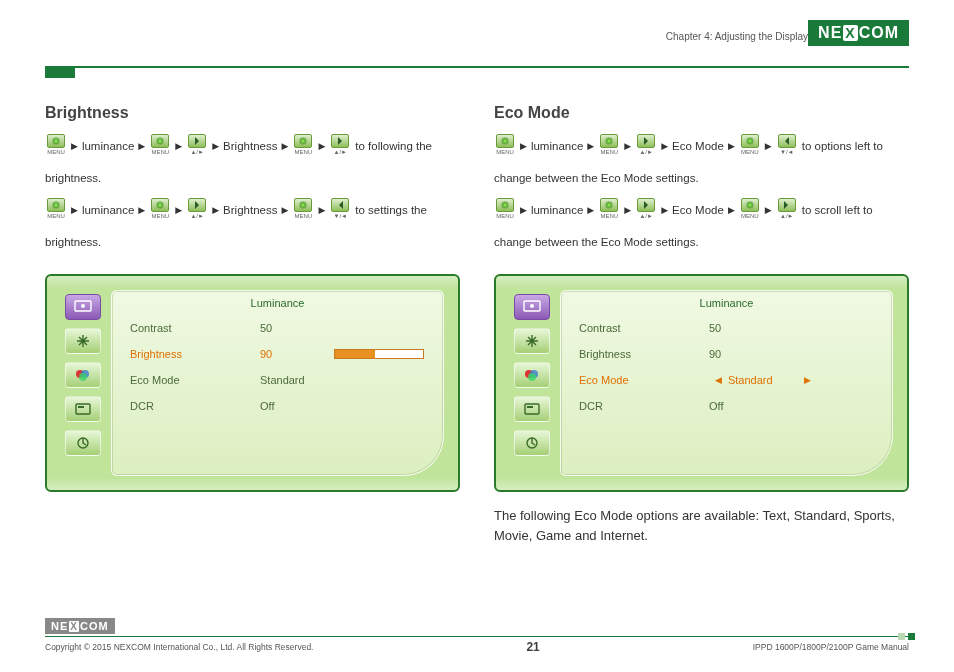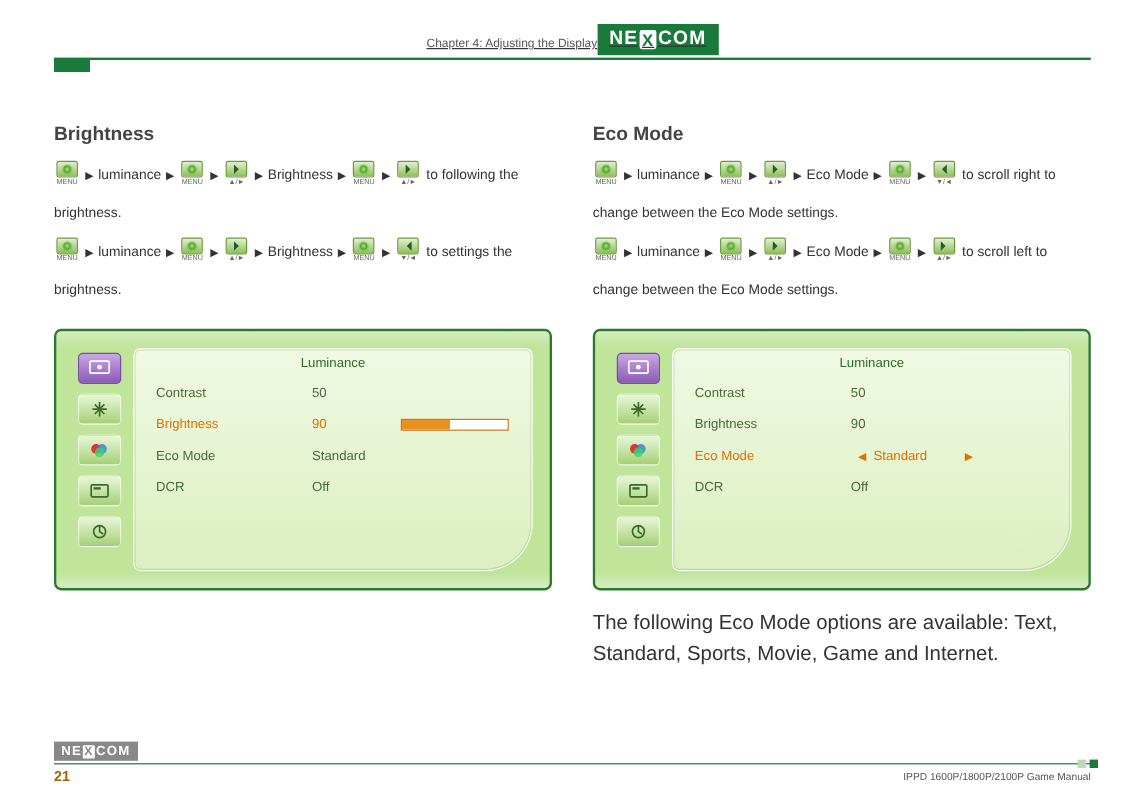--- a/index.html
+++ b/index.html
@@ -6,31 +6,31 @@
   body {
     font-family: "Segoe UI", Arial, sans-serif;
     background: #fff;
     width: 954px;
     height: 672px;
     position: relative;
     color: #333;
     font-size: 12px;
   }
   .page { padding: 20px 45px 0 45px; }
-  .topbar { display: flex; justify-content: center; align-items: flex-end; margin-bottom: 2px; text-decoration: underline; }
+  .topbar { display: flex; justify-content: flex-end; align-items: flex-end; margin-bottom: 20px; }
   .chapter { font-size: 10px; color: #555; padding-bottom: 4px; }
   .logo {
     background: #1a7a3a; color: #fff; font-weight: 700; font-size: 16px;
     padding: 4px 10px; letter-spacing: 1px; display: flex; align-items: center;
   }
   .logo .x { background: #fff; color: #1a7a3a; border-radius: 2px; padding: 0 2px; margin: 0 1px; font-size: 14px; }
   .hr-top { height: 2px; background: #1a7a3a; margin-top: 2px; }
   .green-tab { width: 30px; height: 10px; background: #1a7a3a; margin-top: 0; }
 
-  .columns { display: flex; gap: 34px; margin-top: 44px; justify-content: flex-end; }
+  .columns { display: flex; gap: 34px; margin-top: 26px; justify-content: flex-end; }
   .col { flex: 1 1 0; }
 
   h2 { font-size: 16px; color: #444; margin-bottom: 10px; font-weight: 700; }
 
   .instr { font-size: 11.5px; color: #333; line-height: 28px; display: flex; flex-wrap: wrap; align-items: center; gap: 4px 4px; margin-bottom: 4px; }
   .instr .t { white-space: nowrap; }
 
   .btn {
     display: inline-flex; flex-direction: column; align-items: center; justify-content: flex-start;
     width: 22px; height: 24px; vertical-align: middle;
@@ -70,35 +70,35 @@
   }
   .osd-title { text-align:center; color:#2a6a2a; font-size:11px; margin-bottom:6px;}
   .osd-row { display:flex; align-items:center; font-size:11px; color:#4a6a3a; height:26px;}
   .osd-row .lab { width: 130px;}
   .osd-row .val { width: 70px; text-align:left;}
   .osd-row.hl { color:#e07000;}
   .bar { flex:0 0 90px; height:10px; background:#fff; border:1px solid #c97a20; position:relative; margin-left:4px;}
   .bar .fill { position:absolute; left:0; top:0; bottom:0; background:#e89020;}
   .caret { color:#e07000; font-size:9px; padding: 0 6px;}
 
-  .note { font-size: 17px; color:#333; margin-top: 14px; line-height:1.5;}
+  .note { font-size: 13px; color:#333; margin-top: 14px; line-height:1.5;}
 
   .footer {
     position:absolute; left:45px; right:45px; bottom:18px;
   }
   .footer .hr { height:1px; background:#1a7a3a; margin-bottom:3px; position:relative;}
   .footer .hr::after{content:""; position:absolute; right:-6px; top:-3px; width:7px; height:7px; background:#1a7a3a;}
   .footer .hr::before{content:""; position:absolute; right:4px; top:-3px; width:7px; height:7px; background:#bcd9b5;}
   .footer-row { display:flex; justify-content:space-between; align-items:center; font-size:8.5px; color:#555;}
   .footer-logo {
     background:#888; color:#fff; font-weight:700; font-size:11px; padding:2px 6px; letter-spacing:1px;
     display:inline-flex; align-items:center; margin-bottom:2px;
   }
   .footer-logo .x { background:#fff; color:#888; padding:0 1px; margin:0 1px; font-size:10px; border-radius:1px;}
-  .pagenum { font-weight:700; font-size:12px; color:#a16207;}
+  .pagenum { font-weight:700; font-size:12px; color:#404040;}
 </style>
 </head>
 <body>
 
 <div class="page">
   <div class="topbar">
     <div class="chapter">Chapter 4: Adjusting the Display</div>
     <div class="logo">
       <span>NE</span>
       <span class="x">X</span>
@@ -268,21 +268,21 @@
         <span class="sep">▶</span>
         <span class="btn">
             <span class="dot"></span>
             <span class="cap">MENU</span>
           </span>
         <span class="sep">▶</span>
         <span class="btn arrow left">
             <span class="dot"></span>
             <span class="cap">▼/◄</span>
           </span>
-        <span class="t">to scroll right to</span>
+        <span class="t">to options left to</span>
       </div>
       <div class="instr">
           <span class="t">change between the Eco Mode settings.</span>
         </div>
 
       <div class="instr">
         <span class="btn">
             <span class="dot"></span>
             <span class="cap">MENU</span>
           </span>
@@ -380,16 +380,17 @@
 </div>
 
 <div class="footer">
   <div class="footer-logo">
     <span>NE</span>
       <span class="x">X</span>
       <span>COM</span>
   </div>
   <div class="hr"></div>
   <div class="footer-row">
+    <span>Copyright © 2015 NEXCOM International Co., Ltd. All Rights Reserved.</span>
     <span class="pagenum">21</span>
     <span>IPPD 1600P/1800P/2100P Game Manual</span>
   </div>
 </div>
 
 </body></html>

